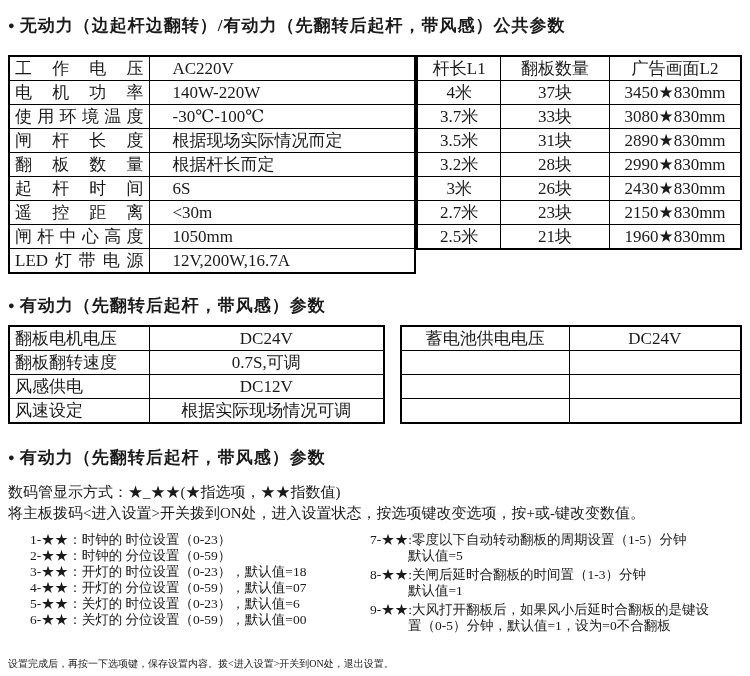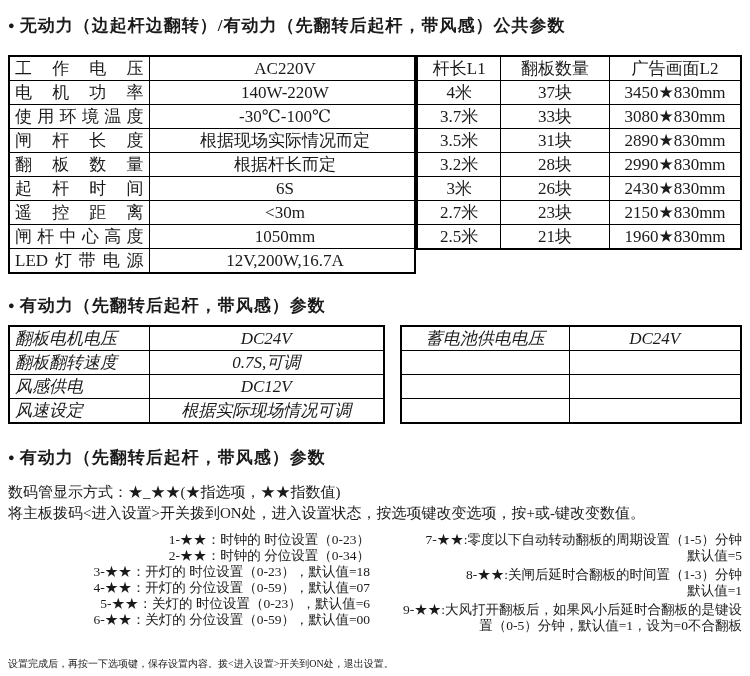--- a/index.html
+++ b/index.html
@@ -13,29 +13,29 @@
 
   .heading {
     display:flex; align-items:center;
     font-size:17px; font-weight:bold; letter-spacing:1px;
     white-space:nowrap;
   }
   .bullet { font-size:11px; margin-right:4px; line-height:1; }
 
   .tables-row { display:flex; align-items:flex-start; }
   .row1 { margin-top:18px; justify-content:space-between; }
-  .row2 { margin-top:8px; gap:15px;font-style:italic; }
+  .row2 { margin-top:8px; gap:15px; }
 
   table { border-collapse:collapse; border:2px solid #000; table-layout:fixed; }
   td, th { border:1px solid #000; font-size:17px; font-weight:normal; overflow:hidden; white-space:nowrap; }
 
   .spec-table { width:438px; }
   .spec-table td { height:23px; padding:0 5px; }
   .spec-table td.lbl { width:140px; text-align:justify; text-align-last:justify; }
-  .spec-table td.val { text-align:center; padding-left:11px; }
+  .spec-table td.val { text-align:left; padding-left:23px; }
 
   .size-table { width:349px; }
   .size-table th, .size-table td { height:23px; text-align:center; }
   .size-table .c0 { width:83px; }
   .size-table .c1 { width:109px; }
 
   .powered-table { width:377px; }
   .powered-table td { height:24px; padding:0 5px; }
   .powered-table td.lbl { width:140px; text-align:left; }
   .powered-table td.val { text-align:center; }
@@ -44,21 +44,21 @@
   .battery-table td { height:24px; padding:0 5px; }
   .battery-table td.lbl { width:168px; text-align:center; }
   .battery-table td.val { text-align:center; }
 
   .h2 { margin-top:20px; }
   .h3 { margin-top:22px; }
 
   .intro { margin-top:13px; font-size:15px; line-height:21px; }
   .intro p { white-space:nowrap; }
 
-  .settings-list { display:flex; margin-top:8px; font-size:13.5px;text-align:right; }
+  .settings-list { display:flex; margin-top:8px; font-size:13.5px; }
   .settings-left { width:362px; padding-left:22px; }
   .settings-left div { line-height:16px; white-space:nowrap; }
   .settings-right { flex:1; }
   .settings-right .item { margin-bottom:4px; }
   .settings-right .head { line-height:15.5px; white-space:nowrap; }
   .settings-right .cont { line-height:15.5px; padding-left:38px; white-space:nowrap; }
 
   .footer { margin-top:20px; font-size:10px; white-space:nowrap; }
 </style>
 </head>
@@ -218,21 +218,21 @@
   </div>
 
   <div class="intro">
     <p>数码管显示方式：★_★★(★指选项，★★指数值)</p>
     <p>将主板拨码&lt;进入设置&gt;开关拨到ON处，进入设置状态，按选项键改变选项，按+或-键改变数值。</p>
   </div>
 
   <div class="settings-list">
     <div class="settings-left">
       <div>1-★★：时钟的 时位设置（0-23）</div>
-      <div>2-★★：时钟的 分位设置（0-34）</div>
+      <div>2-★★：时钟的 分位设置（0-59）</div>
       <div>3-★★：开灯的 时位设置（0-23），默认值=18</div>
       <div>4-★★：开灯的 分位设置（0-59），默认值=07</div>
       <div>5-★★：关灯的 时位设置（0-23），默认值=6</div>
       <div>6-★★：关灯的 分位设置（0-59），默认值=00</div>
     </div>
     <div class="settings-right">
       <div class="item">
         <div class="head">7-★★:零度以下自动转动翻板的周期设置（1-5）分钟</div>
         <div class="cont">默认值=5</div>
       </div>

